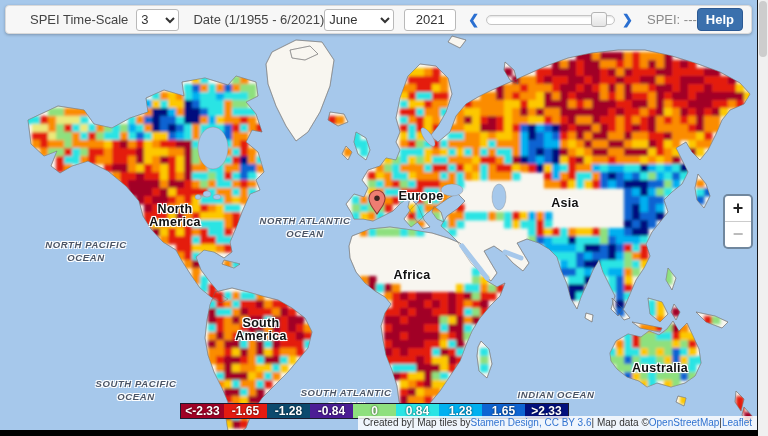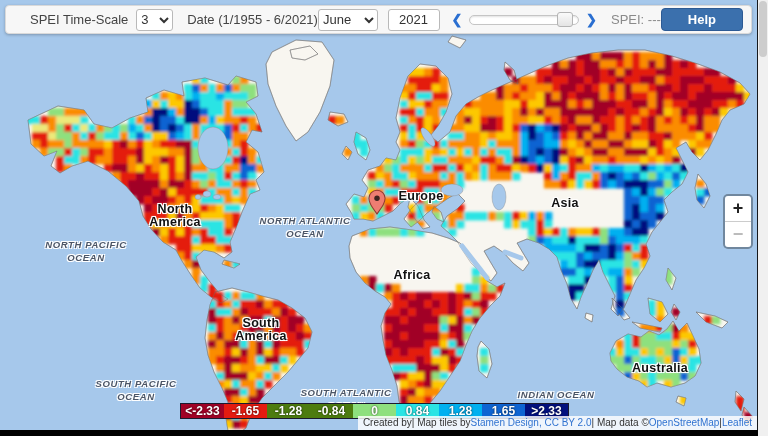--- a/index.html
+++ b/index.html
@@ -22,21 +22,21 @@
                   border-radius:3px;font-family:"Liberation Sans",sans-serif;}
   .toolbar input{width:46px;height:18px;font-size:13px;color:#333;border:1px solid #b9b9b9;
                  border-radius:3px;text-align:center;font-family:"Liberation Sans",sans-serif;}
   .arrow{color:#2a6fd1;font-weight:bold;font-size:13px;cursor:pointer;line-height:1;}
   .slider{position:relative;width:142px;height:8px;background:#fff;border:1px solid #c5c5c5;
           border-radius:5px;box-shadow:inset 0 1px 2px rgba(0,0,0,.12);}
   .slider .thumb{position:absolute;top:-4px;left:calc(88% - 8px);width:16px;height:15px;
           background:linear-gradient(#fafafa,#e4e4e4);border:1px solid #b4b4b4;border-radius:3px;box-sizing:border-box;}
   .spei-readout{color:#8a8a8a;white-space:nowrap;}
   .help{margin-left:auto;margin-right:8px;background:#3b70ad;border:1px solid #2c5a94;color:#fff;
-        font-weight:bold;font-size:13px;padding:3px 26px;border-radius:4px;cursor:pointer;
+        font-weight:bold;font-size:13px;padding:3px 8px;border-radius:4px;cursor:pointer;
         font-family:"Liberation Sans",sans-serif;}
 
   
   .clabel,.olabel{position:absolute;transform:translate(-50%,-50%);text-align:center;
         white-space:pre;z-index:2;pointer-events:none;line-height:13px;}
   .clabel{font-weight:bold;font-size:12.5px;color:#111;letter-spacing:.3px;
         text-shadow:-1px -1px 0 #fff,1px -1px 0 #fff,-1px 1px 0 #fff,1px 1px 0 #fff,0 0 3px #fff;}
   .olabel{font-weight:bold;font-style:italic;font-size:9.5px;color:#4b5566;letter-spacing:.6px;
         text-shadow:-1px -1px 0 #fff,1px -1px 0 #fff,-1px 1px 0 #fff,1px 1px 0 #fff;text-align:center;}
 
@@ -1759,33 +1759,33 @@
     </div>
 
   <div class="zoomctl">
     <div class="zbtn">+</div>
     <div class="zbtn">−</div>
   </div>
 
   <div class="legend" id="legend">
       <div class="cell" style="background: rgb(161, 2, 38);">&lt;-2.33</div>
       <div class="cell" style="background: rgb(228, 27, 16);">-1.65</div>
-      <div class="cell" style="background: #4d7c0f;">-1.28</div>
-      <div class="cell" style="background: #4d7c0f;">-0.84</div>
+      <div class="cell" style="background: #0c4a6e;">-1.28</div>
+      <div class="cell" style="background: #4c1d95;">-0.84</div>
       <div class="cell" style="background: rgb(142, 224, 126);">0</div>
       <div class="cell" style="background: rgb(42, 228, 228);">0.84</div>
       <div class="cell" style="background: rgb(0, 176, 240);">1.28</div>
       <div class="cell" style="background: rgb(14, 100, 210);">1.65</div>
       <div class="cell" style="background: rgb(2, 16, 126);">&gt;2.33</div>
     </div>
 
   <div class="attribution" id="attribution">
       <span>Created by </span>
       <span> | Map tiles by </span>
-      <a href="#">Stamen Design, CC BY 2.0</a>
+      <a href="#">Stamen Design, CC BY 3.6</a>
       <span> | Map data © </span>
       <a href="#">OpenStreetMap</a>
       <span> | </span>
       <a href="#">Leaflet</a>
     </div>
 </div>
 
 <div class="scrollbar">
   <div class="thumb"></div>
 </div>

